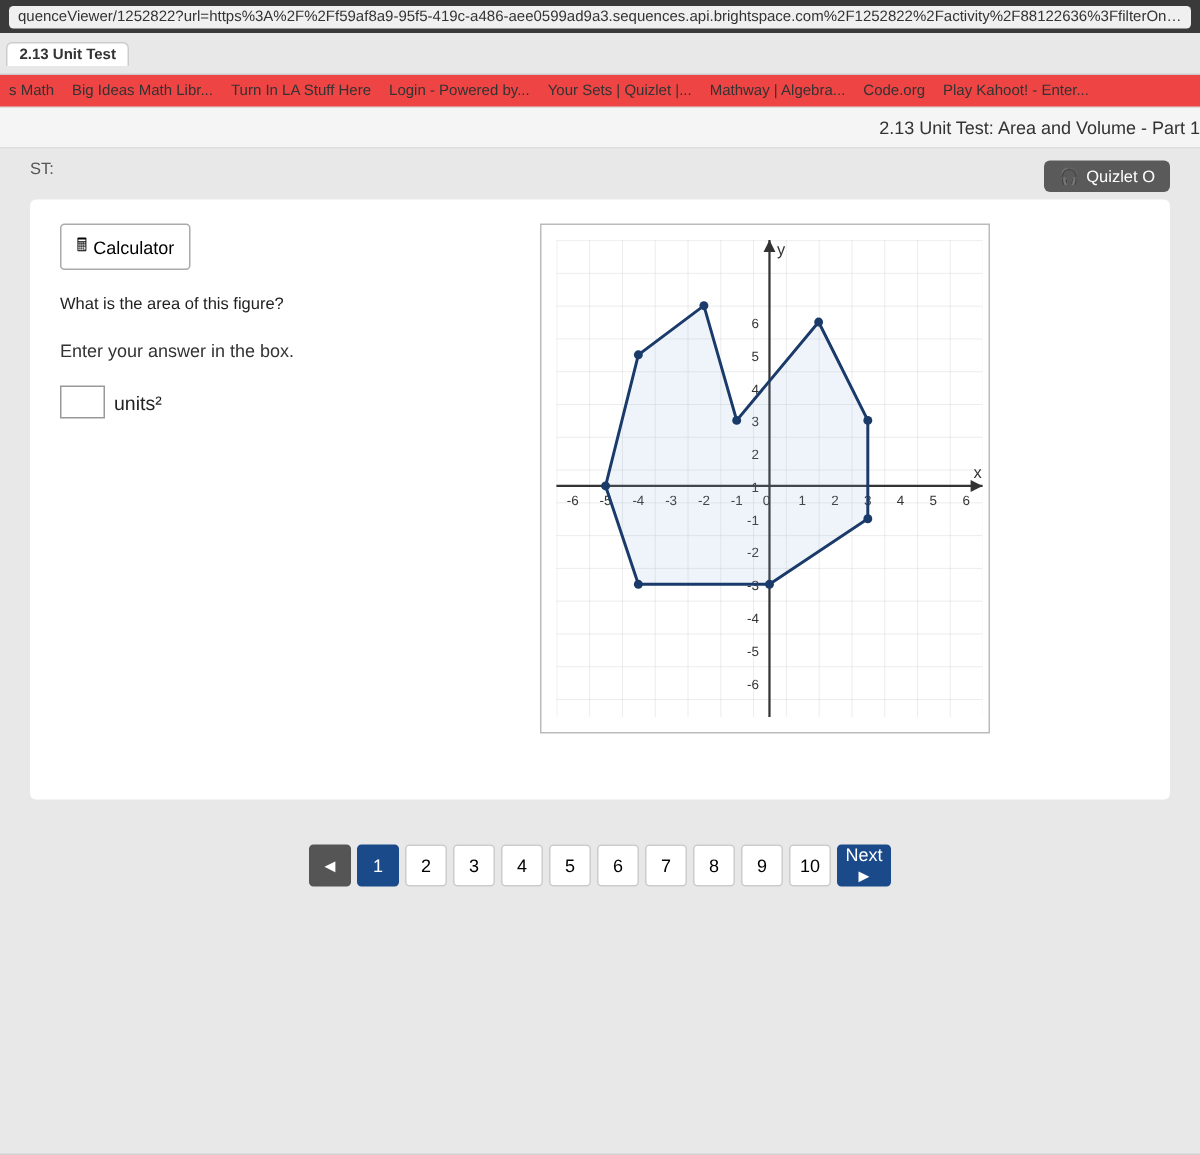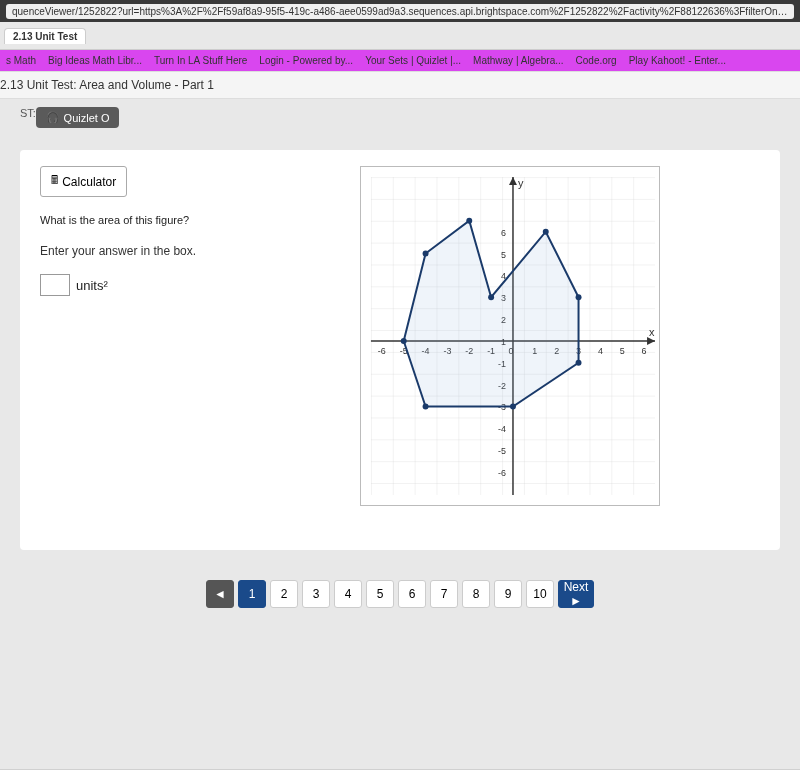--- a/index.html
+++ b/index.html
@@ -57,59 +57,60 @@
       white-space: nowrap;
       cursor: pointer;
     }
     .tab-item.active {
       background: white;
       font-weight: bold;
     }
 
     
     .bookmarks-bar {
-      background: #d946ef;
+      background: #ef4444;
       height: 22px;
       display: flex;
       align-items: center;
       padding: 0 6px;
       gap: 12px;
       border-bottom: 1px solid #ddd;
       font-size: 10px;
       color: #333;
       overflow: hidden;
     }
     .bookmark-item {
       white-space: nowrap;
       cursor: pointer;
       color: #333;
     }
 
     
     .page-header {
       background: #f5f5f5;
       border-bottom: 1px solid #ddd;
-      text-align: left;
+      text-align: right;
       padding: 6px 0;
       font-size: 12px;
       color: #333;
     }
 
     
     .content-area {
       background: #e8e8e8;
       padding: 8px 20px;
       height: calc(770px - 22px - 28px - 22px - 28px);
     }
 
     
     .test-header {
       display: flex;
+      justify-content: space-between;
       align-items: flex-start;
-      margin-bottom: 22px;
+      margin-bottom: 5px;
     }
     .test-label {
       font-size: 11px;
       color: #555;
     }
     .test-title {
       font-size: 20px;
       font-weight: bold;
       color: #1a4a8a;
     }

